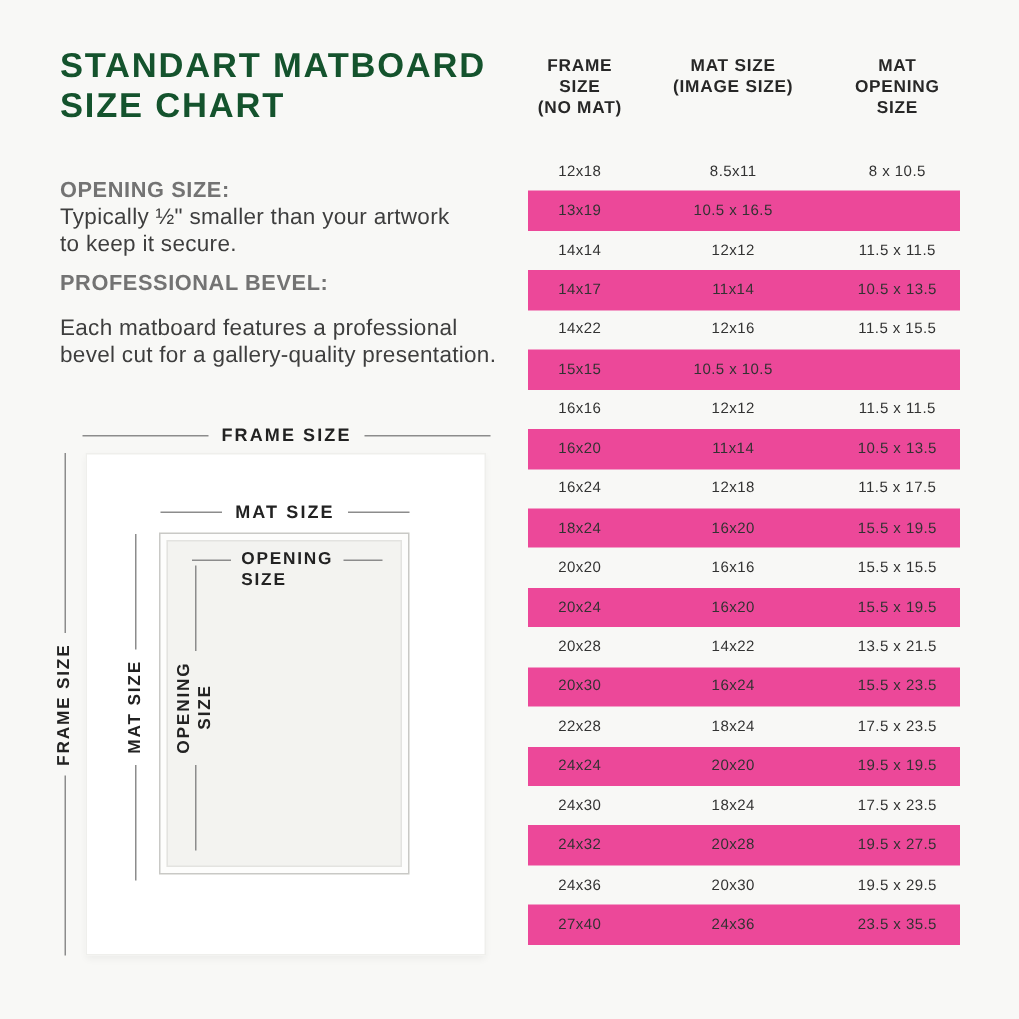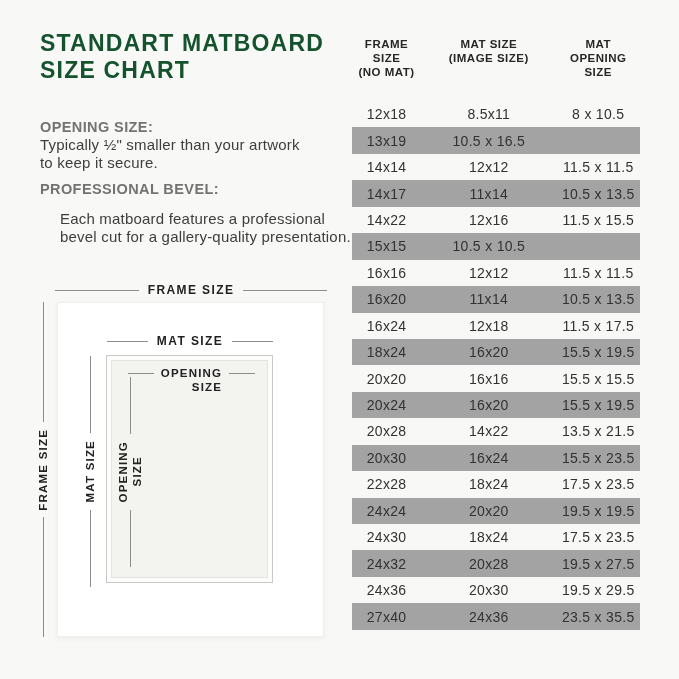--- a/index.html
+++ b/index.html
@@ -49,21 +49,21 @@
   .inner-rect .opening-area{
     width:100%;height:100%;box-sizing:border-box;
     background:#f3f3f0;border:1px solid #e3e3e0;
   }
   .op-label{
     left:128px;top:366px;width:127px;display:flex;align-items:flex-start;gap:7px;
   }
   .op-label .line{flex:1;height:1px;background:#8c8c8c;margin-top:7px;}
   .op-label .txt{
     font-size:11.5px;line-height:14px;letter-spacing:1.2px;color:#222;
-    text-align:right;font-weight:bold;
+    text-align:left;font-weight:bold;
   }
   .vgroup{
     display:flex;flex-direction:column;align-items:center;gap:7px;
   }
   .vgroup .vline{width:1px;flex:1;background:#8c8c8c;}
   .vtext{
     writing-mode:vertical-rl;transform:rotate(180deg);
     font-size:11.5px;letter-spacing:1.2px;color:#222;font-weight:bold;
     white-space:pre-line;text-align:center;line-height:14px;
   }
@@ -72,36 +72,36 @@
   .size-table{left:352px;top:37px;width:288px;}
   .thead{
     display:grid;grid-template-columns:24% 47% 29%;
     font-size:11.5px;font-weight:bold;line-height:14px;
     letter-spacing:.5px;color:#272727;text-align:center;
   }
   .tbody{margin-top:22px;}
   .trow{
     display:grid;grid-template-columns:24% 47% 29%;
     height:26.45px;align-items:center;text-align:center;
-    font-size:14px;color:#323232;letter-spacing:.3px;
-  }
-  .trow.alt{background:#a3a3a3;}
+    font-size:10px;color:#323232;letter-spacing:.3px;
+  }
+  .trow.alt{background:#ec4899;}
 </style>
 </head>
 <body>
 
 <div class="abs title pre">STANDART MATBOARD
 SIZE CHART</div>
 
 <div class="abs sec-heading" style="top:119px;">OPENING SIZE:</div>
 <div class="abs sec-body pre" style="top:136px;">Typically ½" smaller than your artwork
 to keep it secure.</div>
 
 <div class="abs sec-heading" style="top:181px;">PROFESSIONAL BEVEL:</div>
-<div class="abs sec-body pre" style="top:210px;margin-left:20px;">Each matboard features a professional
+<div class="abs sec-body pre" style="top:210px;">Each matboard features a professional
 bevel cut for a gallery-quality presentation.</div>
 
 <div class="abs hlabel" style="left:55px;top:283px;width:272px;">
   <span class="line"></span>
   <span class="txt">FRAME SIZE</span>
   <span class="line"></span>
 </div>
 
 <div class="abs outer-rect"></div>
 

